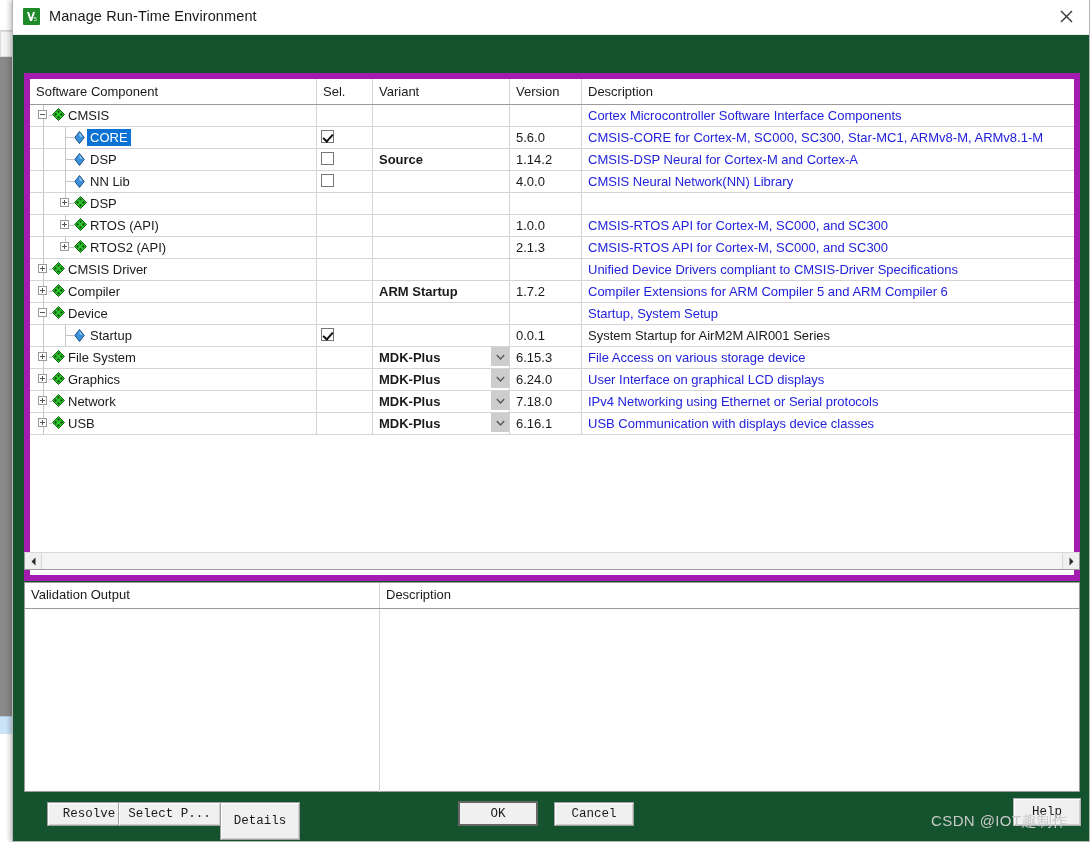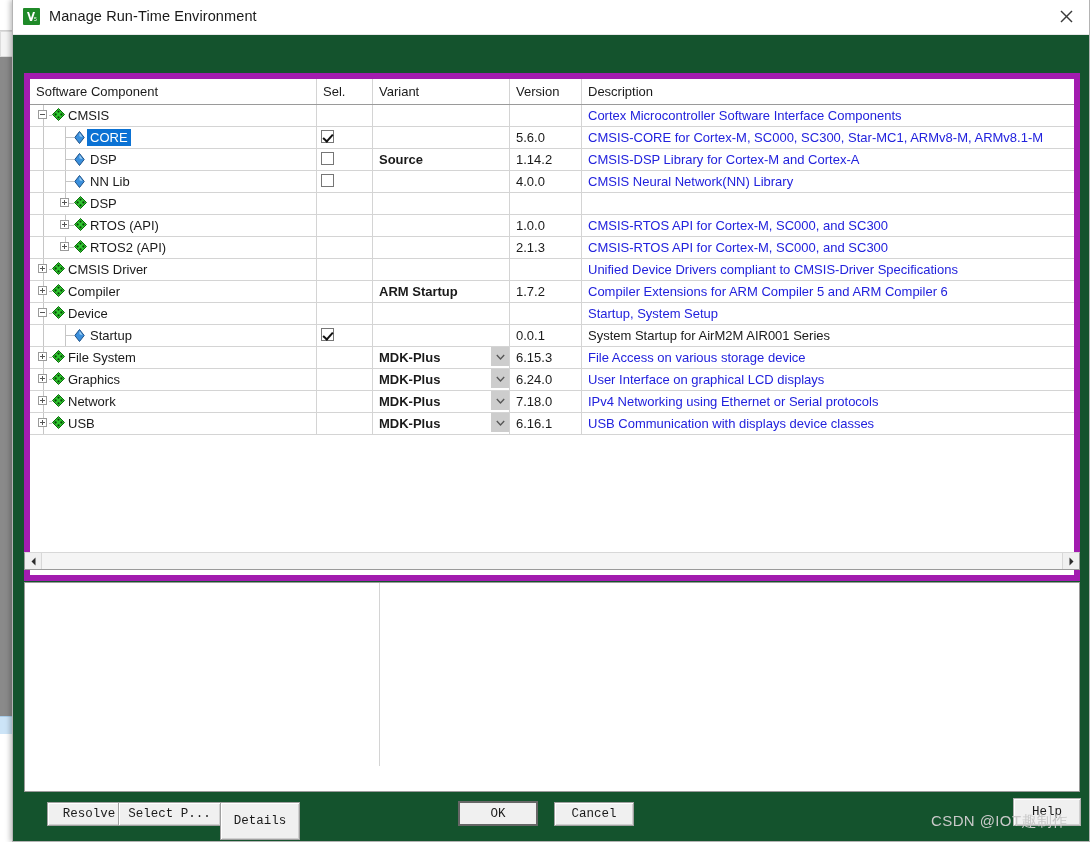--- a/index.html
+++ b/index.html
@@ -284,21 +284,21 @@
             </td>
             <td class="c-var">
               <div class="varcell">
                 <span class="vartxt">Source</span>
               </div>
             </td>
             <td class="c-ver">
               <div class="vertxt">1.14.2</div>
             </td>
             <td class="c-desc">
-              <div class="desctxt"><a class="dl">CMSIS-DSP Library for Cortex-M and Cortex-A</a></div>
+              <div class="desctxt"><a class="dl">CMSIS-DSP Neural for Cortex-M and Cortex-A</a></div>
             </td>
           </tr>
           <tr>
             <td class="c-comp">
               <div class="tree">
                 <span class="tline-v" style="left:13px;top:0;height:21px"></span>
                 <span class="tline-v" style="left:35px;top:0;height:21px"></span>
                 <span class="tline-h" style="left:35px;top:10px;width:9px"></span>
                 <span class="leaf-ico" style="left:44px"><svg width="11" height="13" viewBox="0 0 11 13">
                     <path d="M5.5 0.5 L10.2 6.5 L5.5 12.5 L0.8 6.5 Z" fill="#3a8fdc" stroke="#1c4f86" stroke-width="1"></path>
@@ -688,20 +688,24 @@
     </div>
     <div class="sb-track"></div>
     <div class="sb-btn">
       <svg width="7" height="9" viewBox="0 0 7 9">
           <path d="M1.5 0.5 L5.5 4.5 L1.5 8.5 Z" fill="#2b2b2b"></path>
         </svg>
     </div>
   </div>
 
   <div id="val-panel">
+    <div id="val-head">
+      <div class="vh" id="vh1">Validation Output</div>
+      <div class="vh" id="vh2">Description</div>
+    </div>
     <div id="val-body">
       <div id="vb1"></div>
       <div id="vb2"></div>
     </div>
   </div>
 
   <div class="btn" id="btn-resolve">Resolve</div>
   <div class="btn" id="btn-select">Select P...</div>
   <div class="btn" id="btn-details">Details</div>
   <div class="btn" id="btn-ok">OK</div>

